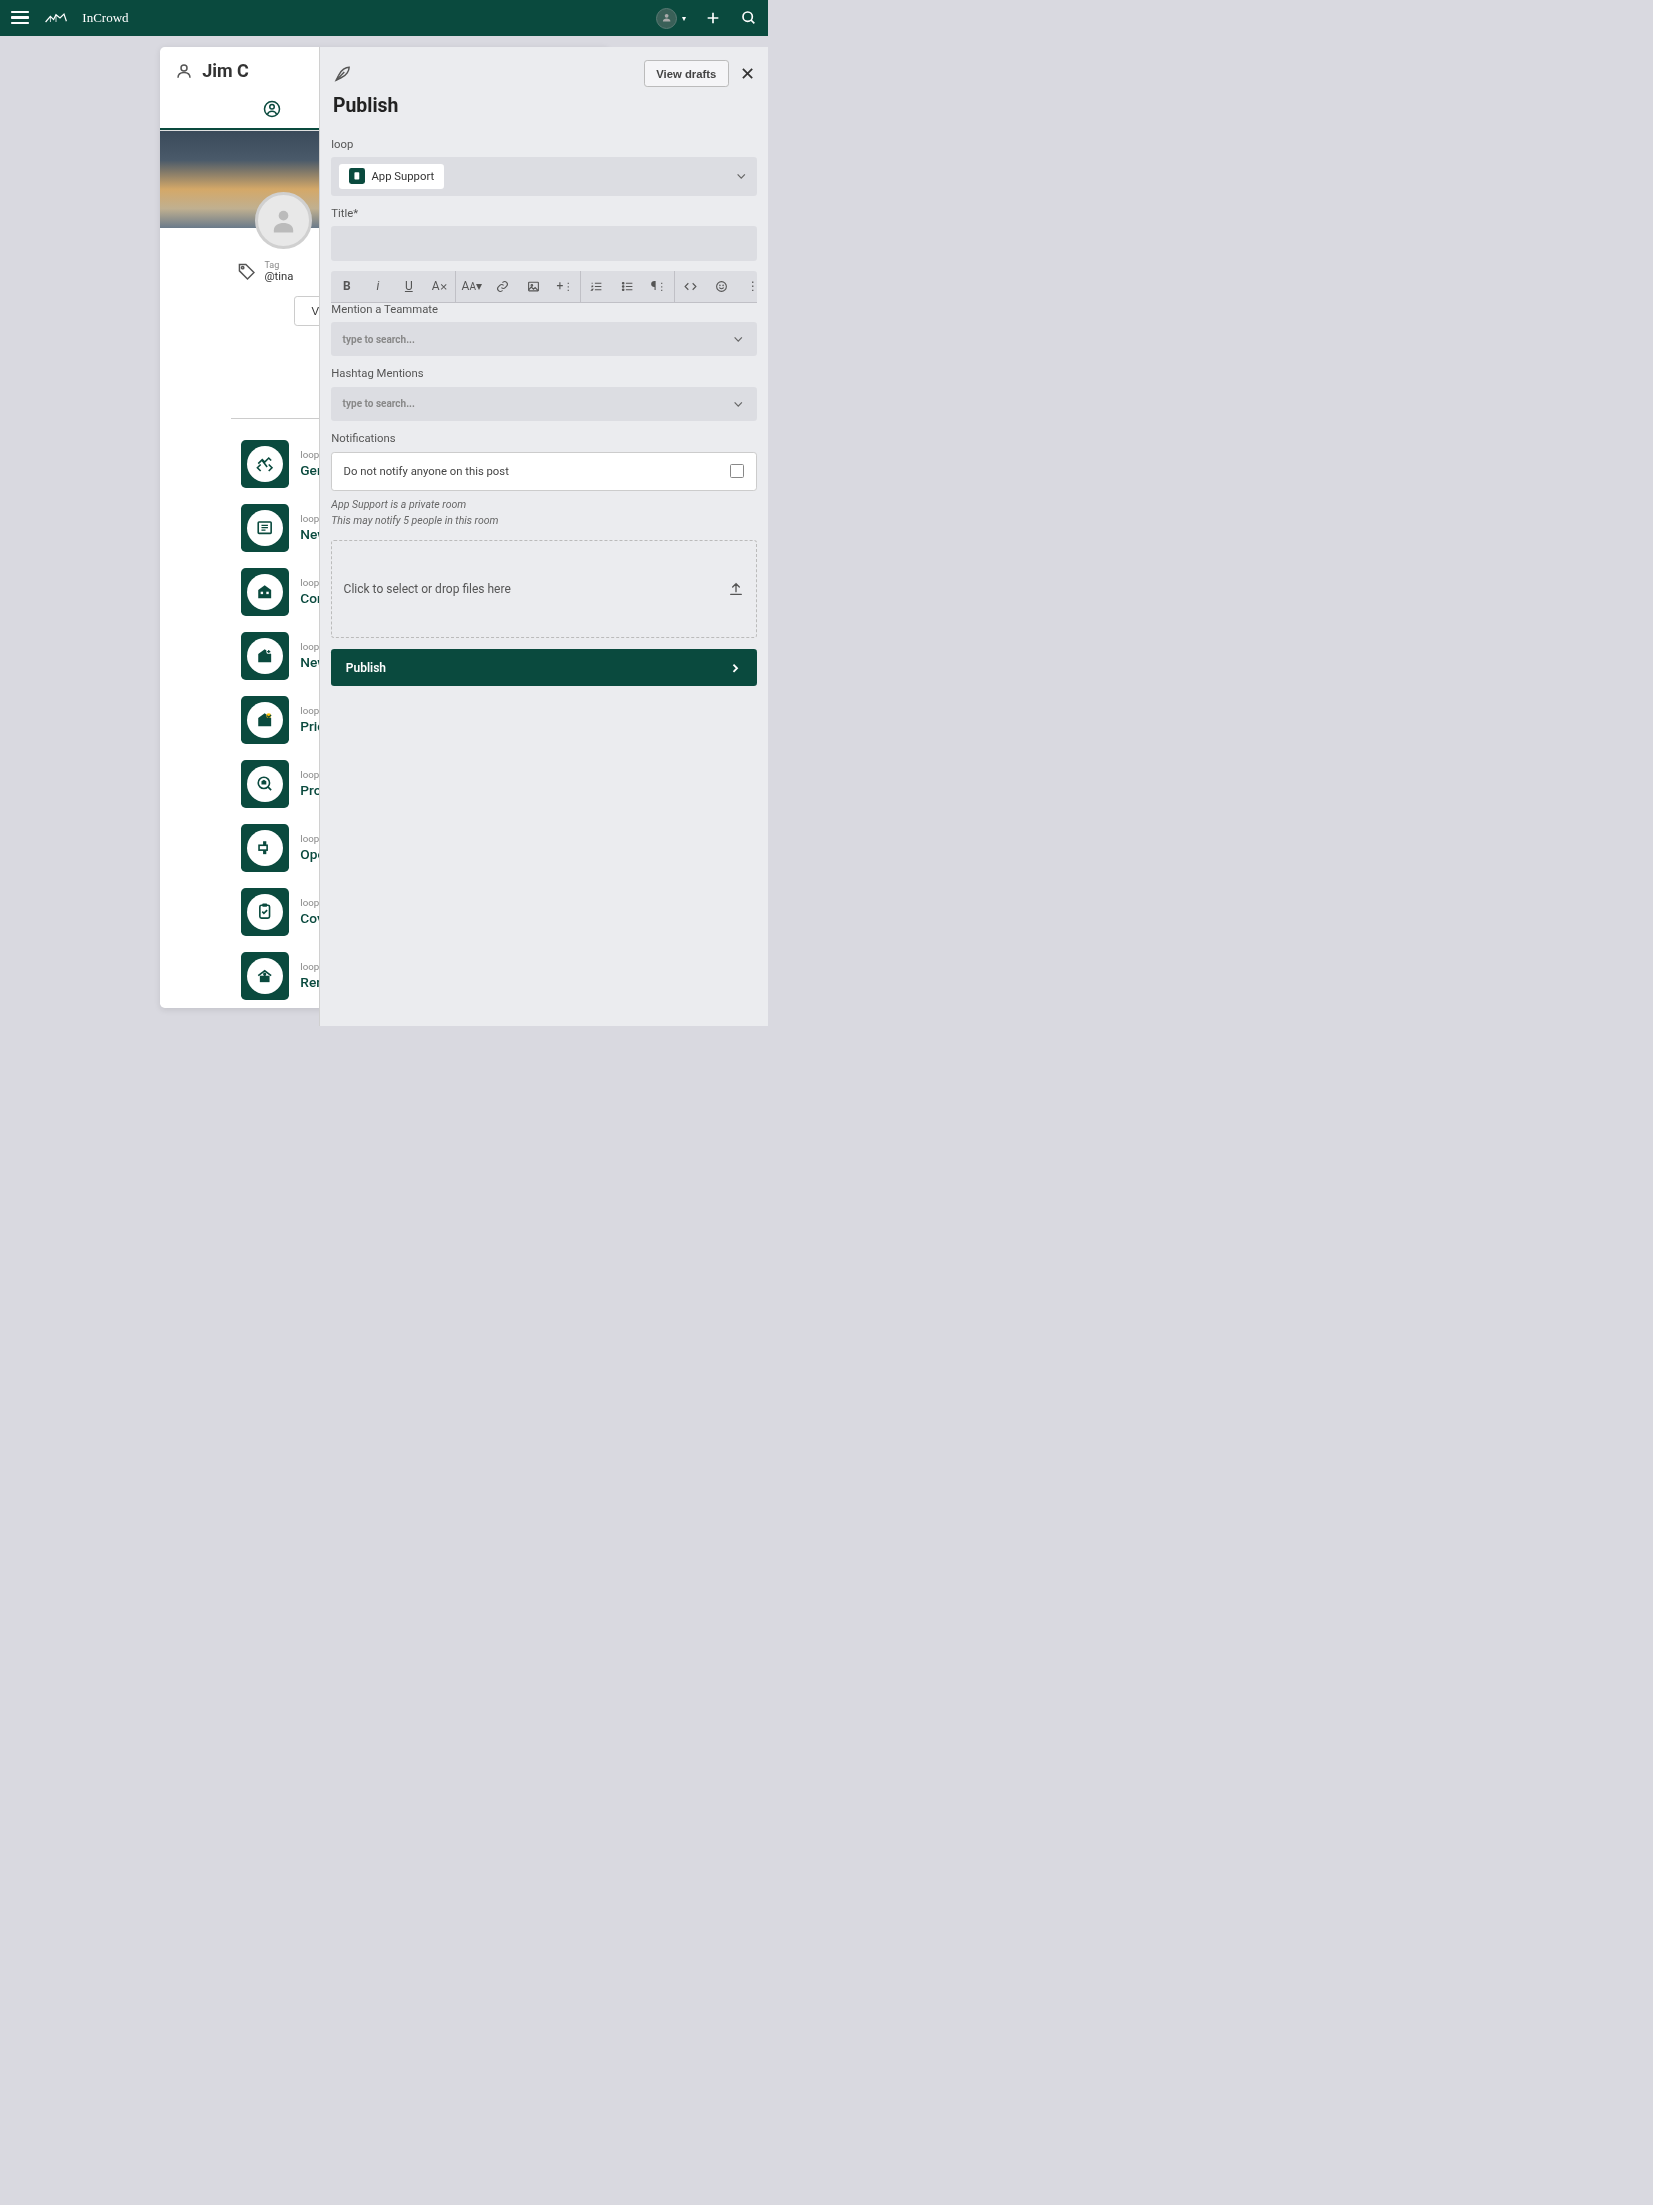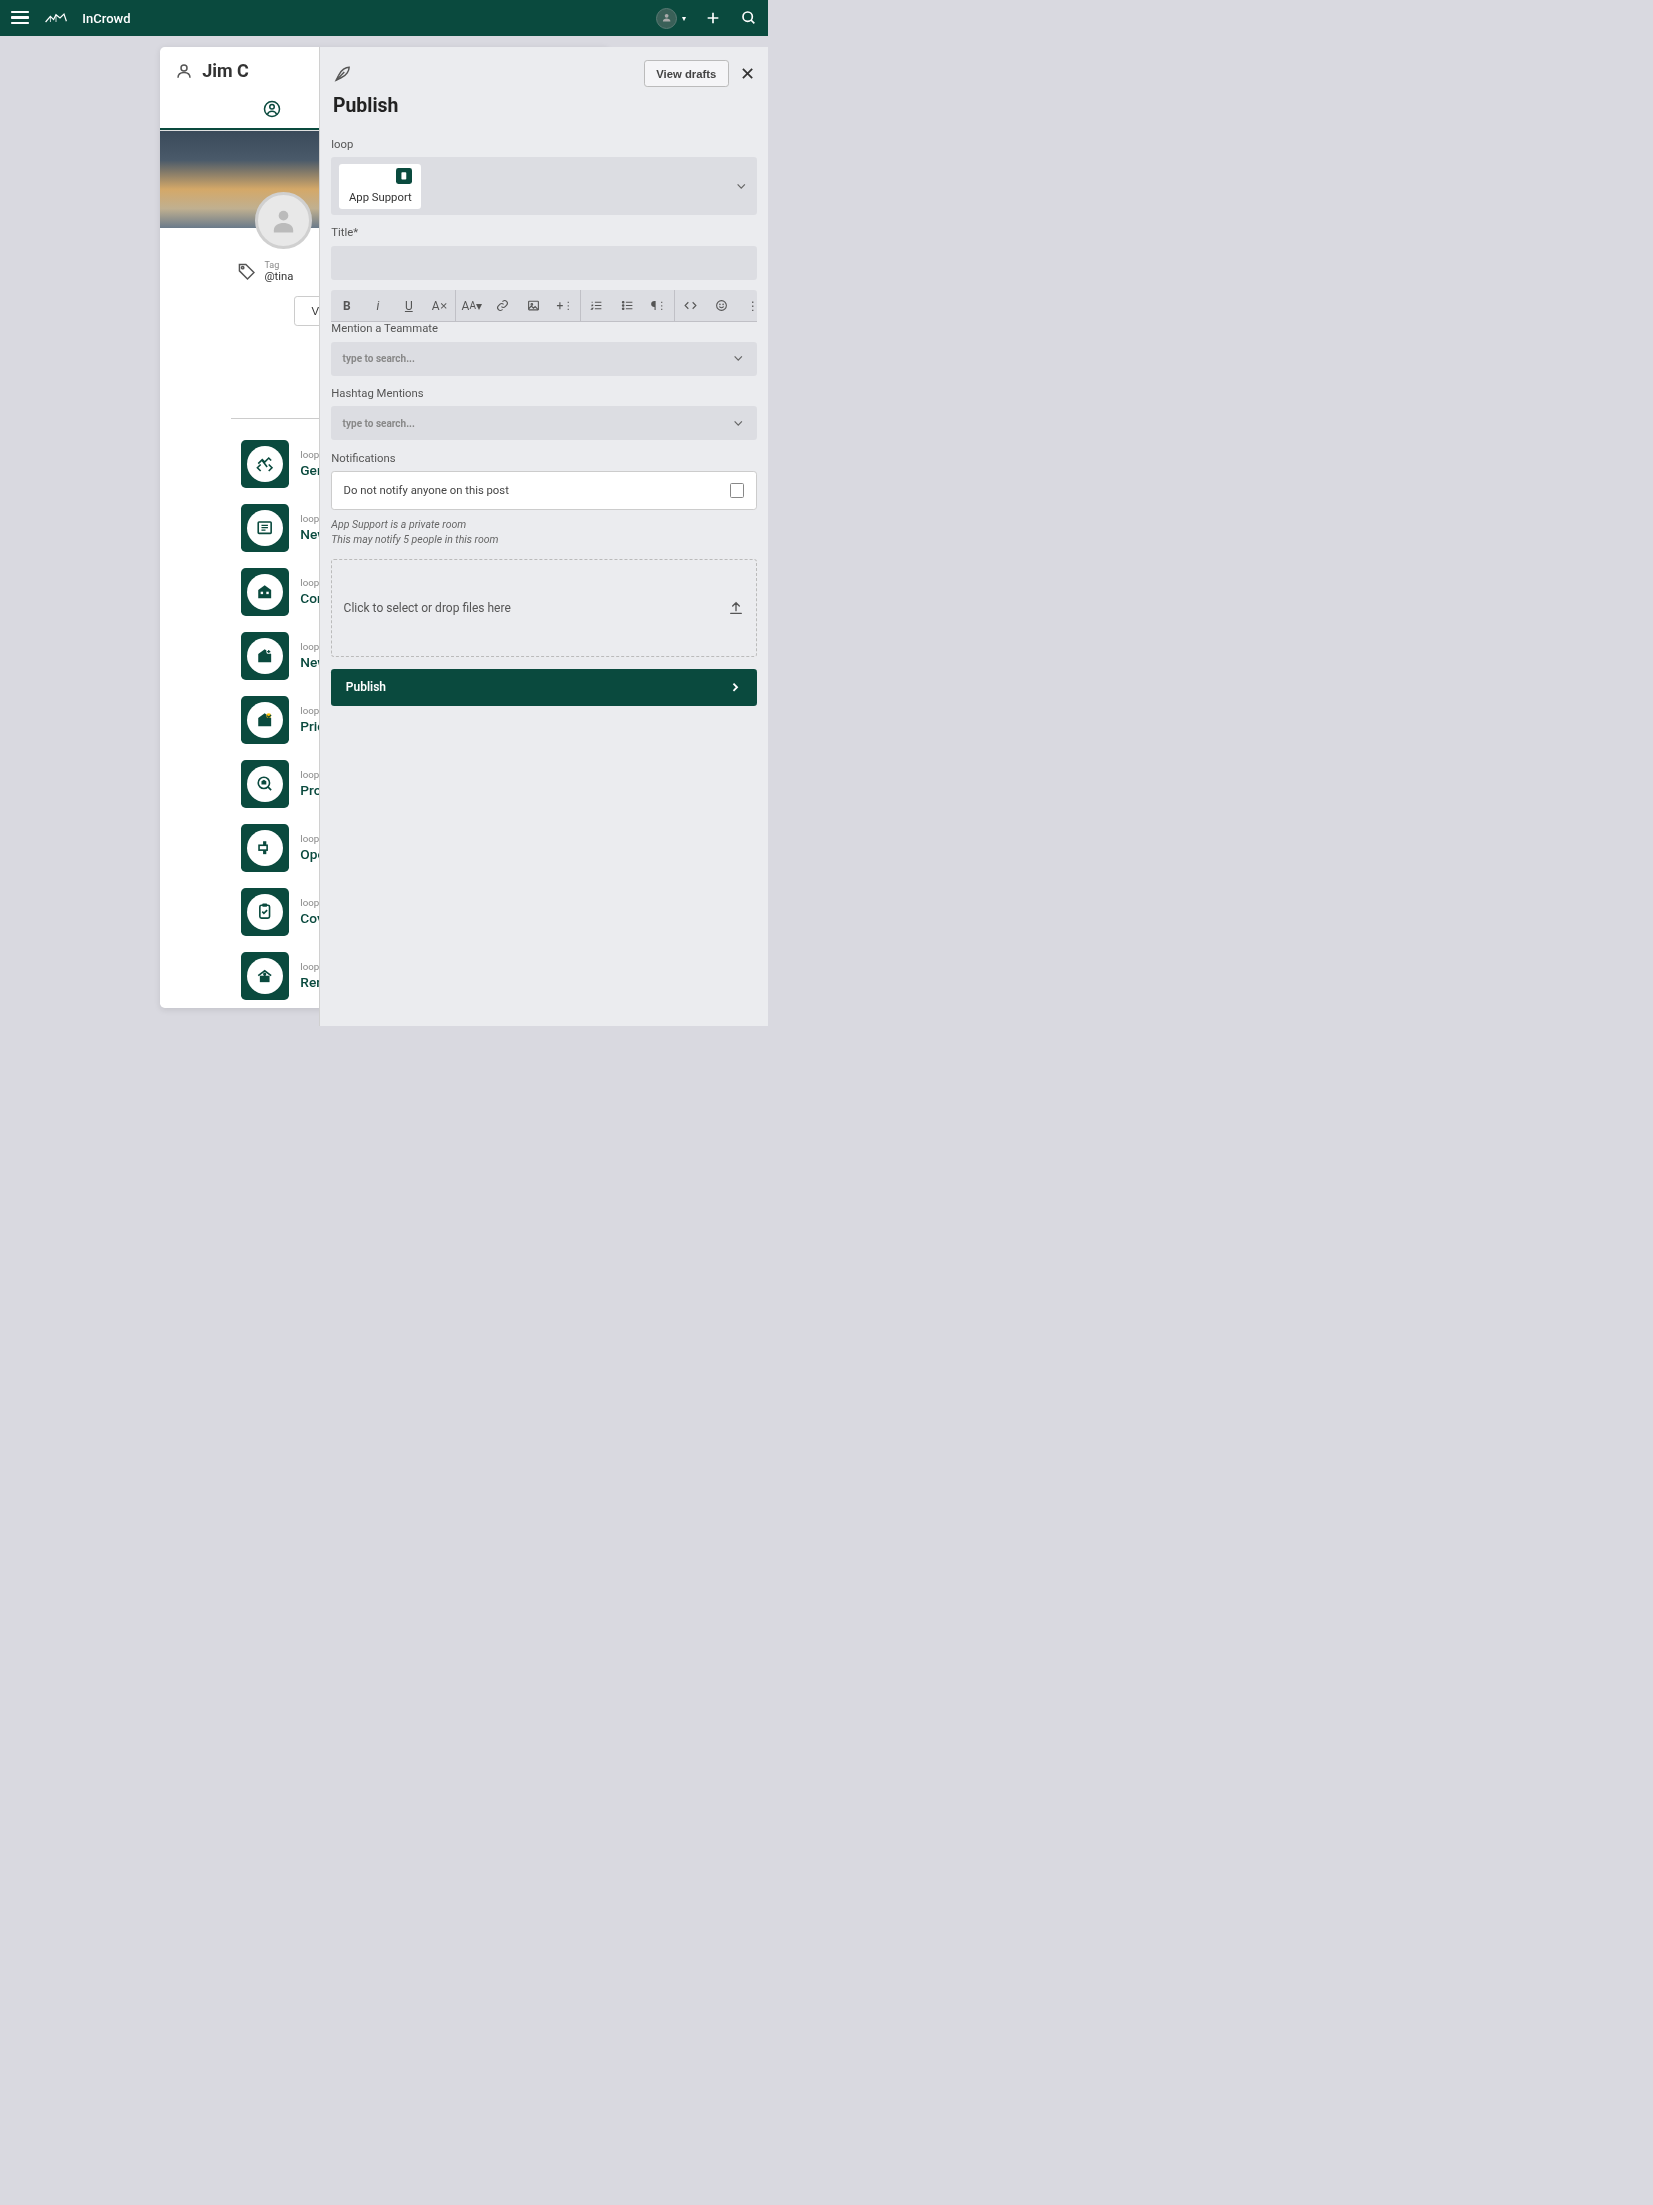--- a/index.html
+++ b/index.html
@@ -1,19 +1,19 @@
 <!DOCTYPE html>
 <html style="font-size:13px"><head>
   <meta charset="utf-8">
   <style>
     * { margin: 0; padding: 0; box-sizing: border-box; }
     body { font-family: -apple-system, BlinkMacSystemFont, "Segoe UI", Roboto, sans-serif; background: #d9d9e0; width: 768px; height: 1026px; overflow: hidden; position: relative; }
     
     
-    .header { background: #0a4a3e; height: 36px; display: flex; align-items: center; padding: 0 11.3px; justify-content: space-between; }
+    .header { background: #0a4a3e; height: 36px; display: flex; align-items: center; padding: 0 11.3px; justify-content: space-between; font-family: Liberation Serif, serif; }
     .header-left { display: flex; align-items: center; gap: 14.5px; }
     .menu-icon { width: 18px; height: 14.5px; cursor: pointer; }
     .menu-icon div { height: 2.4px; background: #fff; margin-bottom: 3.2px; border-radius: 0.8px; }
     .logo { width: 24px; height: 16px; }
     .app-name { color: #fff; font-size: 13px; font-weight: 500; }
     .header-right { display: flex; align-items: center; gap: 19.4px; }
     .avatar-btn { width: 21px; height: 21px; border-radius: 50%; border: 1.6px solid #5a7a74; background: #3a6058; display: flex; align-items: center; justify-content: center; }
     .avatar-caret { color: #fff; font-size: 8px; margin-left: -14.5px; }
     .header-icon { color: #fff; cursor: pointer; }
     
@@ -48,21 +48,21 @@
     .view-drafts { padding: 6.5px 11.3px; border: 0.8px solid #bbb; background: #f5f5f7; border-radius: 3.2px; font-size: 11.3px; color: #444; font-weight: 700; cursor: pointer; }
     .close-btn { font-size: 18px; color: #333; cursor: pointer; font-weight: 300; }
     .panel-title { font-size: 19.4px; font-weight: 700; color: #222; }
     .publish-tabs { display: flex; border-bottom: 0.8px solid #ccc; }
     .publish-tab { flex: 1; text-align: center; padding: 9.7px; font-size: 11.3px; color: #555; cursor: pointer; }
     .publish-tab.active { border-bottom: 2.4px solid #0a4a3e; color: #333; }
     
     .form-section { padding: 8px 11.3px 0; }
     .form-label { font-size: 11.3px; color: #555; margin-bottom: 6.5px; display: block; }
     .loop-select { background: #dcdde2; border-radius: 3.2px; padding: 6.5px 8px; display: flex; align-items: center; justify-content: space-between; margin-bottom: 11.3px; }
-    .loop-chip { background: #fff; border-radius: 3.2px; padding: 4.8px 9.7px; display: flex; align-items: flex-end; gap: 6.5px; font-size: 11.3px; color: #333; flex-direction: column; }
+    .loop-chip { background: #fff; border-radius: 3.2px; padding: 4.8px 9.7px; display: flex; align-items: center; gap: 6.5px; font-size: 11.3px; color: #333; }
     .chip-icon { width: 16px; height: 16px; background: #0a4a3e; border-radius: 2.4px; display: flex; align-items: center; justify-content: center; }
     .title-input { width: 100%; background: #dcdde2; border: none; border-radius: 3.2px; padding: 11.3px; font-size: 11.3px; margin-bottom: 9.7px; }
     
     .toolbar { display: flex; background: #dcdde2; border-radius: 3.2px 3.2px 0 0; border-bottom: 0.8px solid #c0c0c6; }
     .tb-group { display: flex; border-right: 0.8px solid #c0c0c6; }
     .tb-group:last-child { border-right: none; }
     .tb-btn { width: 31px; height: 31px; display: flex; align-items: center; justify-content: center; color: #555; cursor: pointer; font-size: 12px; }
     .editor { background: #dcdde2; border-radius: 0 0 3.2px 3.2px; min-height: 105px; padding: 9.7px; font-size: 11.3px; color: #888; margin-bottom: 11.3px; }
     
     .search-select { background: #dcdde2; border-radius: 3.2px; padding: 9.7px 11.3px; display: flex; align-items: center; justify-content: space-between; font-size: 10px; color: #888; margin-bottom: 11.3px; font-weight: bold; }

